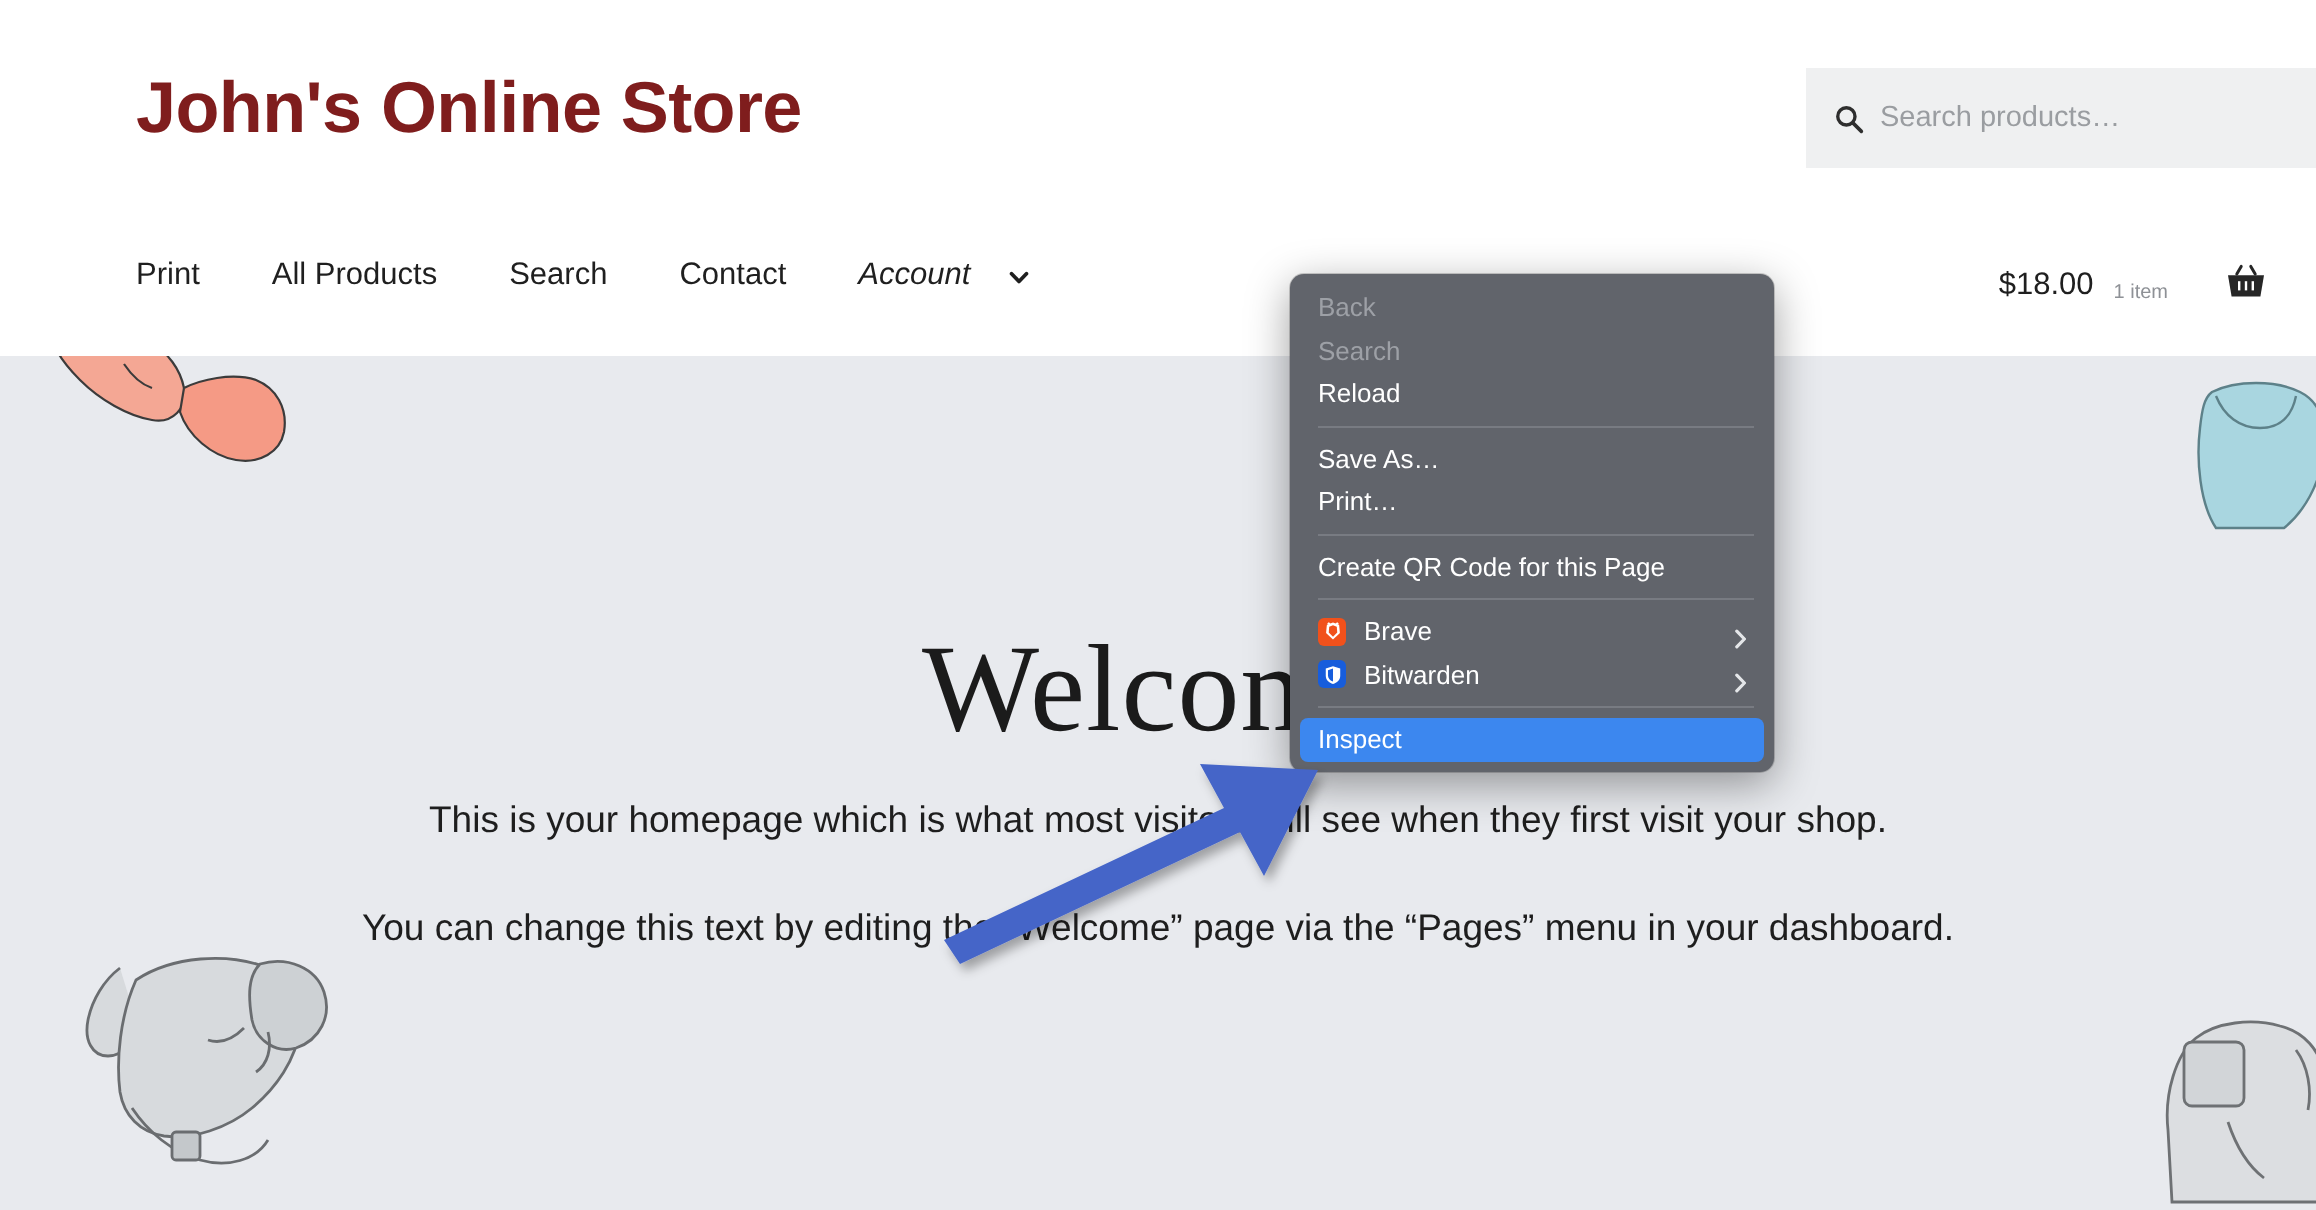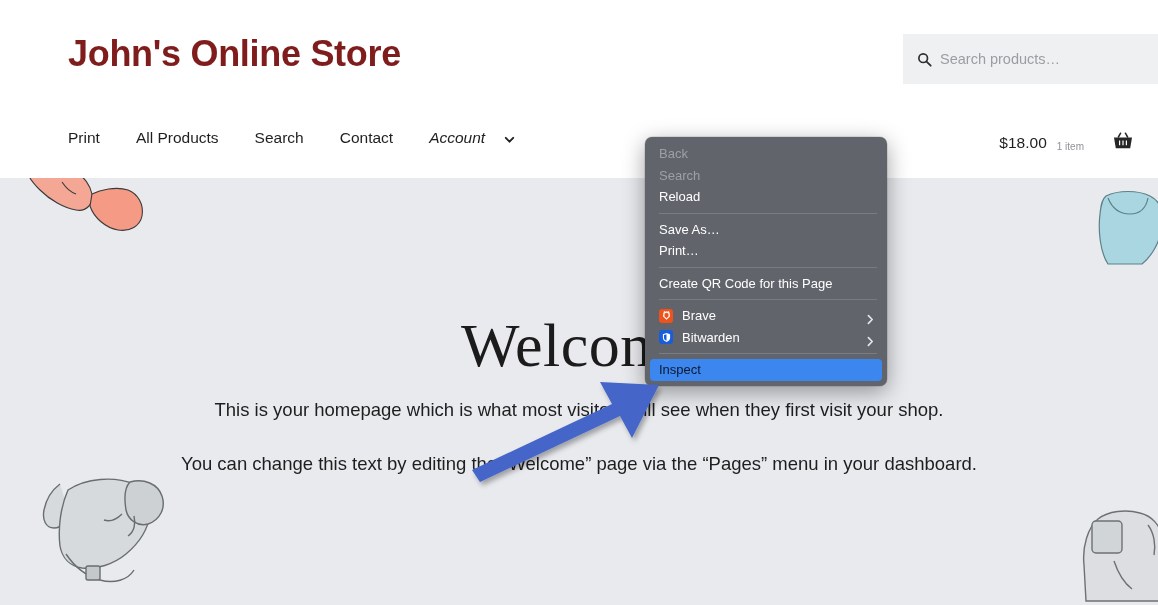--- a/index.html
+++ b/index.html
@@ -91,21 +91,21 @@
   }
   .ctx-item {
     height:21.5px; line-height:21.5px;
     padding:0 12px 0 14px;
     color:#ffffff; white-space:nowrap;
     display:flex; align-items:center;
     cursor:default;
   }
   .ctx-item.disabled { color:#9da0a6; }
   .ctx-item.selected {
-    background:#3c87ef; color:#0f172a;
+    background:#3c87ef; color:#ffffff;
     margin:0 5px; padding-left:9px; border-radius:4px;justify-content:center;
   }
   .ctx-sep {
     height:1px; background:#787b82; margin:5px 10px 5px 14px;
   }
   .ctx-item .ctx-label { flex:1 1 auto; }
   .ctx-ext-icon {
     width:14px; height:14px; border-radius:3px;
     margin-right:9px; flex:0 0 auto;
     display:flex; align-items:center; justify-content:center;

